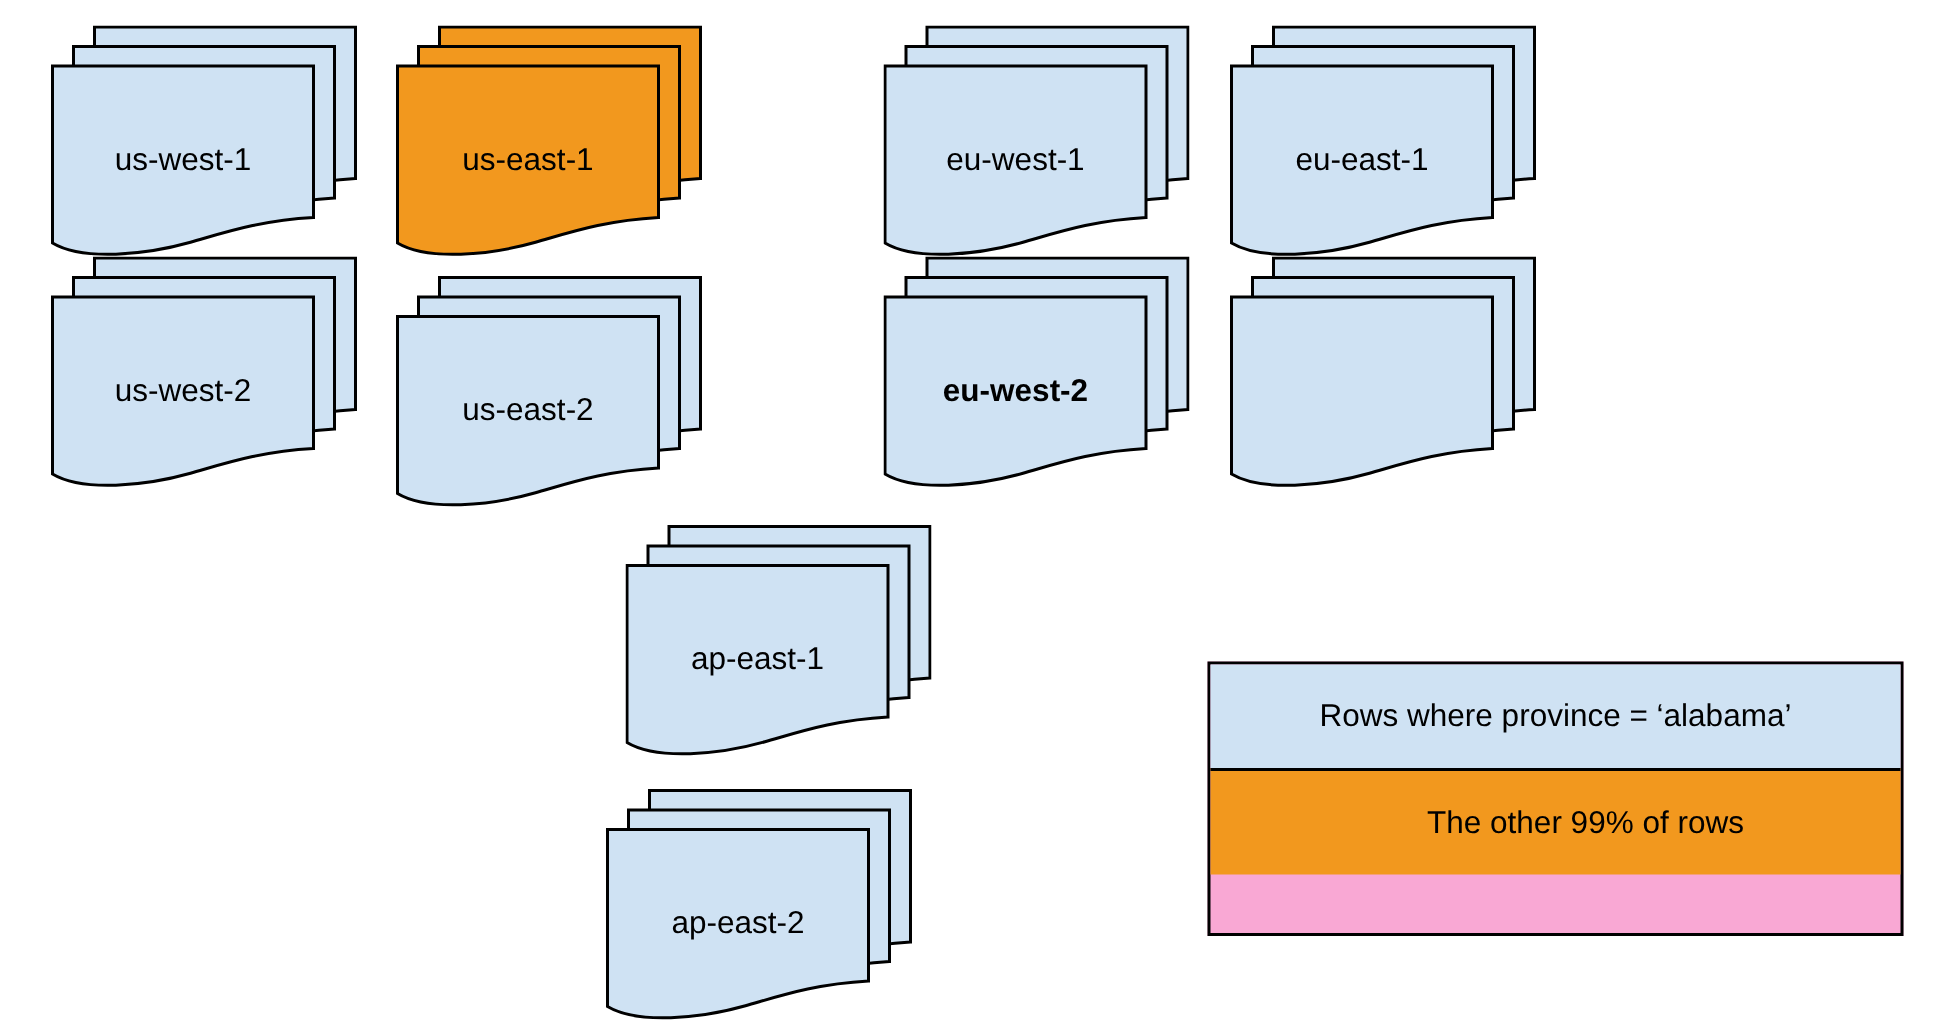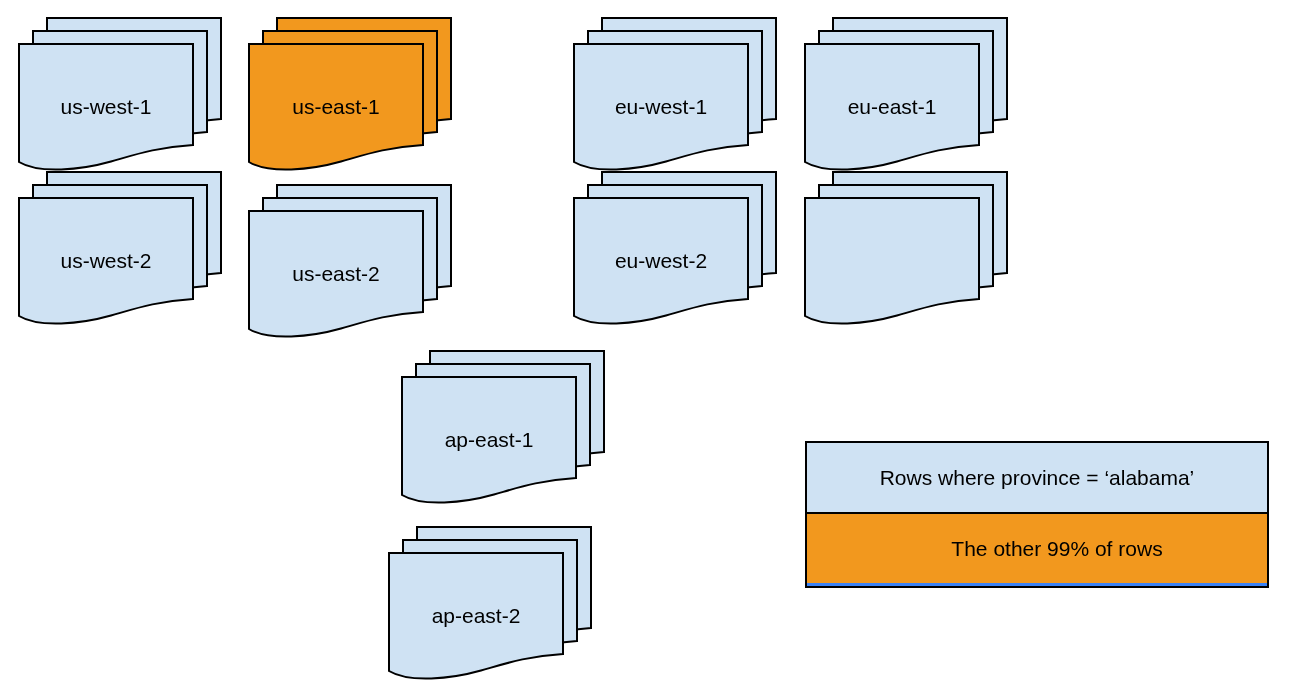--- a/index.html
+++ b/index.html
@@ -12,20 +12,21 @@
     position: relative;
     width: 1296px;
     height: 680px;
     overflow: hidden;
     background: #ffffff;
   }
   .stack {
     position: absolute;
     width: 204px;
     height: 155px;
+    margin-left: 16px;
   }
   .stack svg {
     position: absolute;
     left: 0;
     top: 0;
     display: block;
   }
   .stack .doc {
     stroke: var(--stroke, #000000);
     stroke-width: 2;
@@ -48,34 +49,34 @@
     white-space: nowrap;
     pointer-events: none;
   }
   
   .pos-us-west-1 { left: 18px;  top: 17px;  }
   .pos-us-east-1 { left: 248px; top: 17px;  }
   .pos-eu-west-1 { left: 573px; top: 17px;  }
   .pos-eu-east-1 { left: 804px; top: 17px;  }
   .pos-us-west-2 { left: 18px;  top: 171px; }
   .pos-us-east-2 { left: 248px; top: 184px; }
-  .pos-eu-west-2 { left: 573px; top: 171px; }
+  .pos-eu-west-2 { left: 573px; top: 171px; font-weight: bold; }
   .pos-eu-east-2 { left: 804px; top: 171px; }
   .pos-ap-east-1 { left: 401px; top: 350px; }
   .pos-ap-east-2 { left: 388px; top: 526px; }
 
   .legend {
     position: absolute;
     left: 805px;
     top: 441px;
     width: 464px;
-    height: 147px;
+    height: 183px;
     border: 2px solid var(--stroke, #000000);
     box-sizing: border-box;
-    background: #3b82f6;
+    background: #f9a8d4;
   }
   .legend-row {
     height: 69px;
     display: flex;
     align-items: center;
     justify-content: center;
     font-size: 21px;
     color: #000000;
     box-sizing: border-box;
   }

